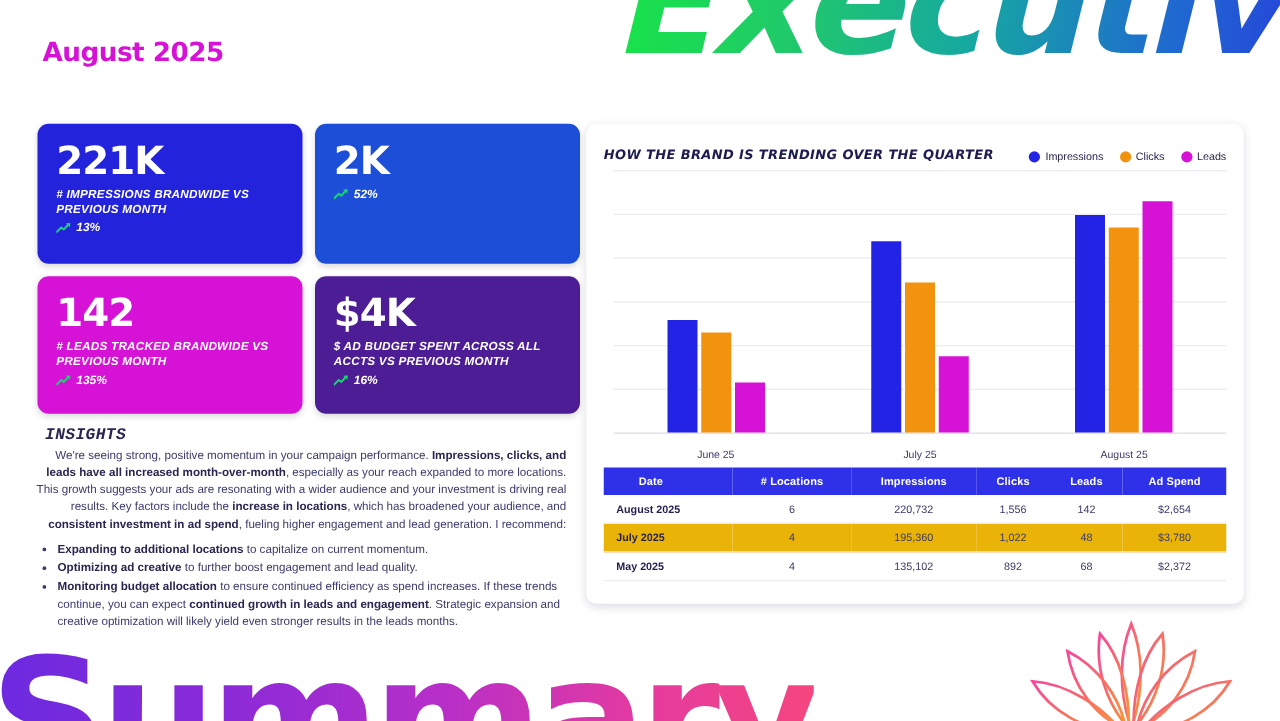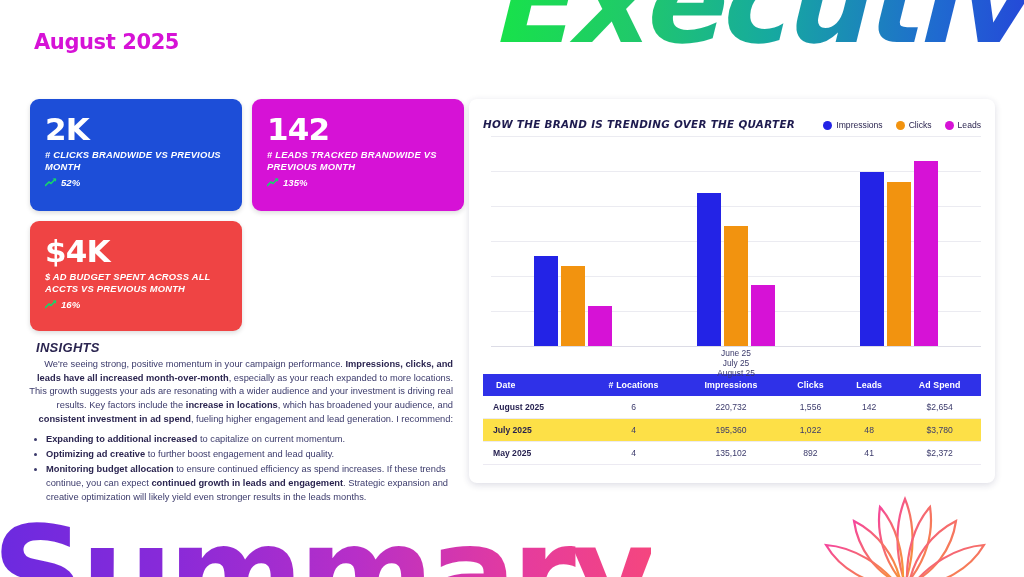--- a/index.html
+++ b/index.html
@@ -107,37 +107,37 @@
     gap:4px;
     margin-top:4px;
     font-size:9.6px;
     font-weight:bold;
     font-style:italic;
   }
   .trend-ico { display:block; }
   .kpi-blue   { background:#2323dc; }
   .kpi-orange { background:#1d4ed8; }
   .kpi-magenta{ background:#d612d6; }
-  .kpi-navy   { background:#ef4444; }
+  .kpi-navy   { background:#4c1d95; }
 
   
   .insights {
     position:absolute;
     left:28px; top:340px;
     width:425px;
     z-index:3;
   }
   .insights h2 {
     font-size:13px;
     font-style:italic;
     font-weight:bold;
     letter-spacing:0.3px;
     color:#2b2550;
     margin:0 0 3px 8px;
-    font-family:Liberation Sans, sans-serif;
+    font-family:Liberation Mono, monospace;
   }
   .insights p {
     font-size:9.3px;
     line-height:1.47;
     color:#3b3a6b;
     text-align:right;
   }
   .insights p b { color:#2b2550; }
   .insights ul {
     margin:7px 0 0 18px;
@@ -213,22 +213,21 @@
   .bar { width:24px; }
   .bar.imp  { background:#2323e6; }
   .bar.clk  { background:#f2930f; }
   .bar.lead { background:#d612d6; }
   .xlabels {
     position:absolute;
     left:8px; right:0; bottom:0;
     height:20px;
     display:flex;
     justify-content:space-around;
-    align-items:center;
-    flex-direction:column;
+    align-items:flex-end;
   }
   .xlabels span {
     font-size:8.4px;
     color:#3b3a6b;
     width:120px;
     text-align:center;
   }
 
   
   table {
@@ -238,36 +237,36 @@
   }
   thead th {
     background:#2f31e8;
     color:#ffffff;
     font-size:8.8px;
     font-weight:bold;
     padding:6px 6px;
     text-align:center;
     letter-spacing:0.1px;
   }
-  thead th:first-child { text-align:left; padding-left:13px; }
+  thead th:first-child { text-align:left; padding-left:28px; }
   thead th:last-child  { text-align:center; }
   tbody td {
     font-size:8.6px;
     color:#3b3a6b;
     padding:6px 6px;
     text-align:center;
     border-bottom:1px solid #eceaf2;
   }
   tbody td:first-child {
     text-align:left;
     padding-left:10px;
     font-weight:bold;
     color:#241f4f;
   }
-  tbody tr.alt { background:#fde047; }
+  tbody tr.alt { background:#eab308; }
 </style>
 </head>
 <body>
 
 <div class="deco-exec">Executive</div>
 <div class="deco-summary">Summary</div>
 
 <svg class="deco-lotus" viewBox="0 0 190 100" fill="none">
   <defs>
     <linearGradient id="lg" x1="0" y1="0" x2="1" y2="1">
@@ -283,24 +282,34 @@
     <path c="" d="M146 30 C142 58 124 82 99 93 C104 66 122 42 146 30 Z"></path>
     <path d="M16 54 C44 56 72 74 88 95 C58 94 30 78 16 54 Z"></path>
     <path d="M174 54 C160 78 132 94 102 95 C118 74 146 56 174 54 Z"></path>
   </g>
 </svg>
 
 <div class="month-title">August 2025</div>
 
 <div class="kpi-grid">
 
+  <div class="kpi kpi-blue">
+    <div class="kpi-value">221K</div>
+    <div class="kpi-label"># IMPRESSIONS BRANDWIDE VS PREVIOUS MONTH</div>
+    <div class="kpi-delta">
+      <svg class="trend-ico" width="12" height="9" viewBox="0 0 12 9">
+          <path d="M0 8 L4 4 L6 5.5 L10.5 0.8" stroke="#15d66b" stroke-width="1.6" fill="none"></path>
+          <path d="M7.5 0.6 L11.2 0.4 L11 3.8 Z" fill="#15d66b"></path>
+        </svg>
+      <span>13%</span>
+    </div>
+  </div>
 
   <div class="kpi kpi-orange">
     <div class="kpi-value">2K</div>
-    <div class="kpi-label"># CLICKS BRANDWIDE VS PREVIOUS MONTH</div>
     <div class="kpi-delta">
       <svg class="trend-ico" width="12" height="9" viewBox="0 0 12 9">
           <path d="M0 8 L4 4 L6 5.5 L10.5 0.8" stroke="#15d66b" stroke-width="1.6" fill="none"></path>
           <path d="M7.5 0.6 L11.2 0.4 L11 3.8 Z" fill="#15d66b"></path>
         </svg>
       <span>52%</span>
     </div>
   </div>
 
   <div class="kpi kpi-magenta">
@@ -325,21 +334,21 @@
         </svg>
       <span>16%</span>
     </div>
   </div>
 </div>
 
 <div class="insights">
   <h2>INSIGHTS</h2>
   <p id="insights-paragraph"><span>We're seeing strong, positive momentum in your campaign performance. </span><b>Impressions, clicks, and leads have all increased month-over-month</b><span>, especially as your reach expanded to more locations. This growth suggests your ads are resonating with a wider audience and your investment is driving real results. Key factors include the </span><b>increase in locations</b><span>, which has broadened your audience, and </span><b>consistent investment in ad spend</b><span>, fueling higher engagement and lead generation. I recommend:</span></p>
   <ul id="insights-bullets">
-      <li><b>Expanding to additional increased</b><span> to capitalize on current momentum.</span></li>
+      <li><b>Expanding to additional locations</b><span> to capitalize on current momentum.</span></li>
       <li><b>Optimizing ad creative</b><span> to further boost engagement and lead quality.</span></li>
       <li><b>Monitoring budget allocation</b><span> to ensure continued efficiency as spend increases. If these trends continue, you can expect </span><b>continued growth in leads and engagement</b><span>. Strategic expansion and creative optimization will likely yield even stronger results in the leads months.</span></li>
     </ul>
 </div>
 
 <div class="panel">
 
   <div class="panel-head">
     <div class="panel-title">HOW THE BRAND IS TRENDING OVER THE QUARTER</div>
     <div class="legend">
@@ -418,18 +427,18 @@
           <td>195,360</td>
           <td>1,022</td>
           <td>48</td>
           <td>$3,780</td>
         </tr>
         <tr>
           <td>May 2025</td>
           <td>4</td>
           <td>135,102</td>
           <td>892</td>
-          <td>41</td>
+          <td>68</td>
           <td>$2,372</td>
         </tr>
       </tbody>
   </table>
 </div>
 
 </body></html>

